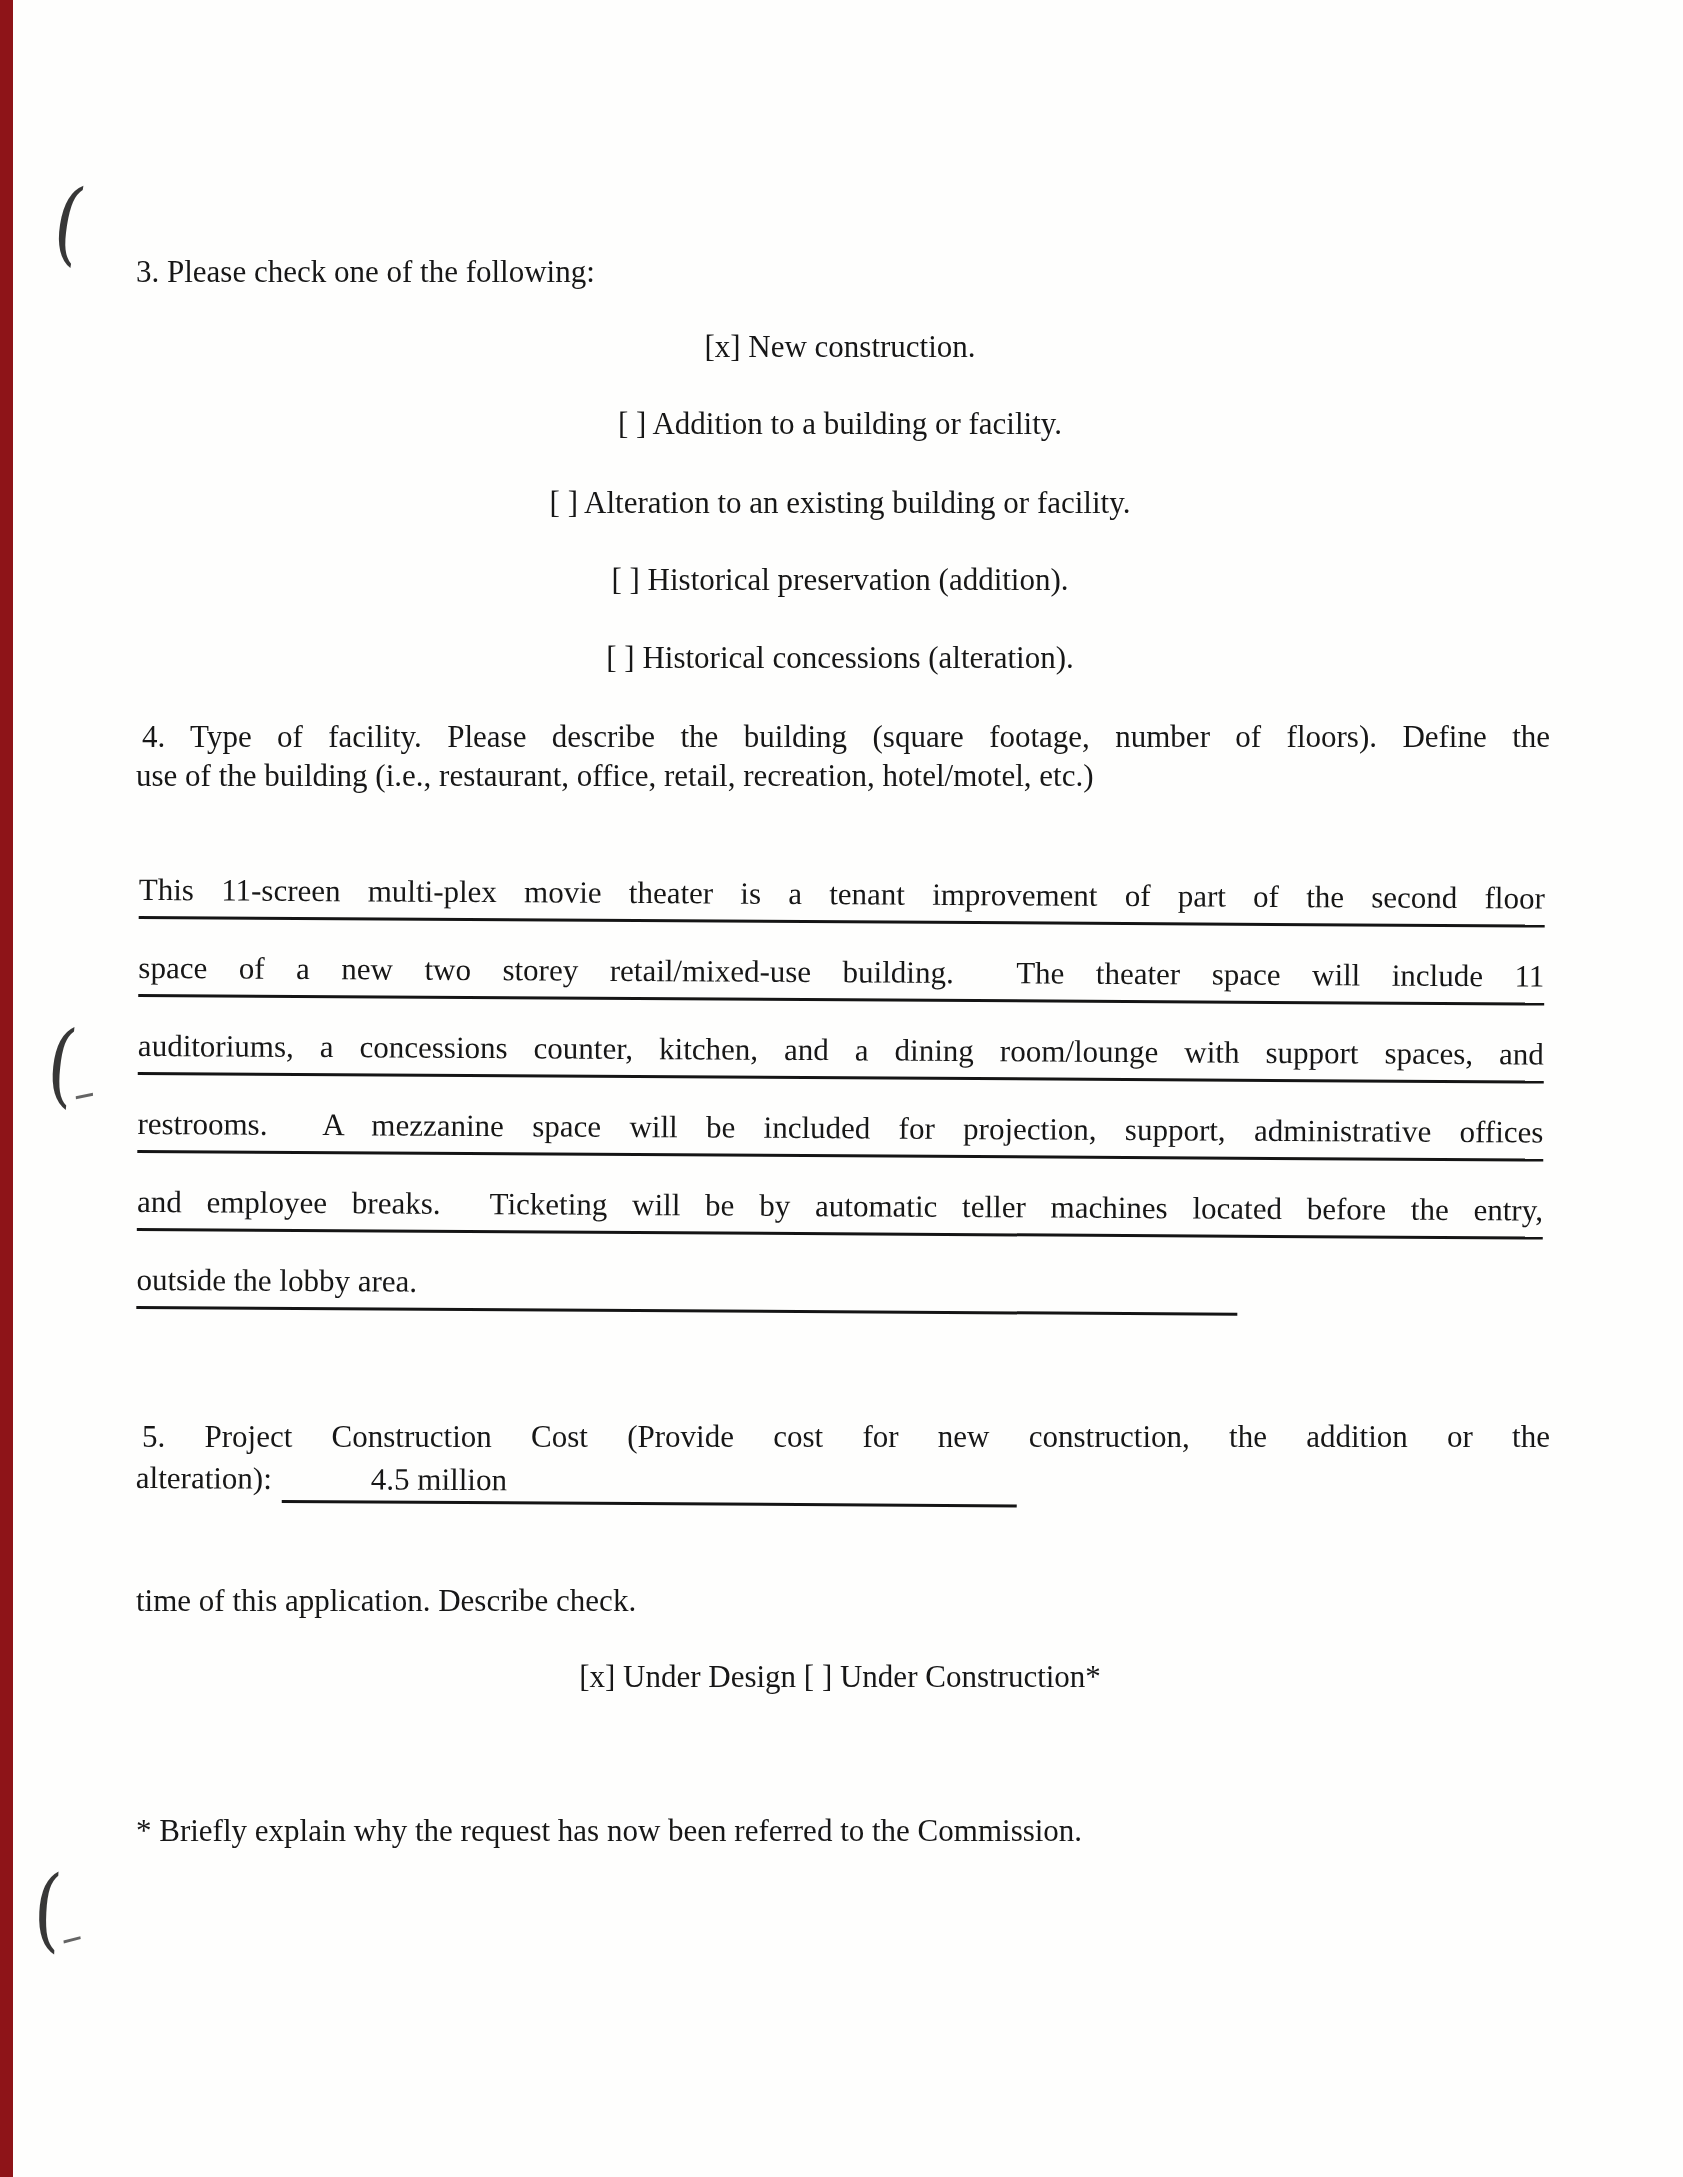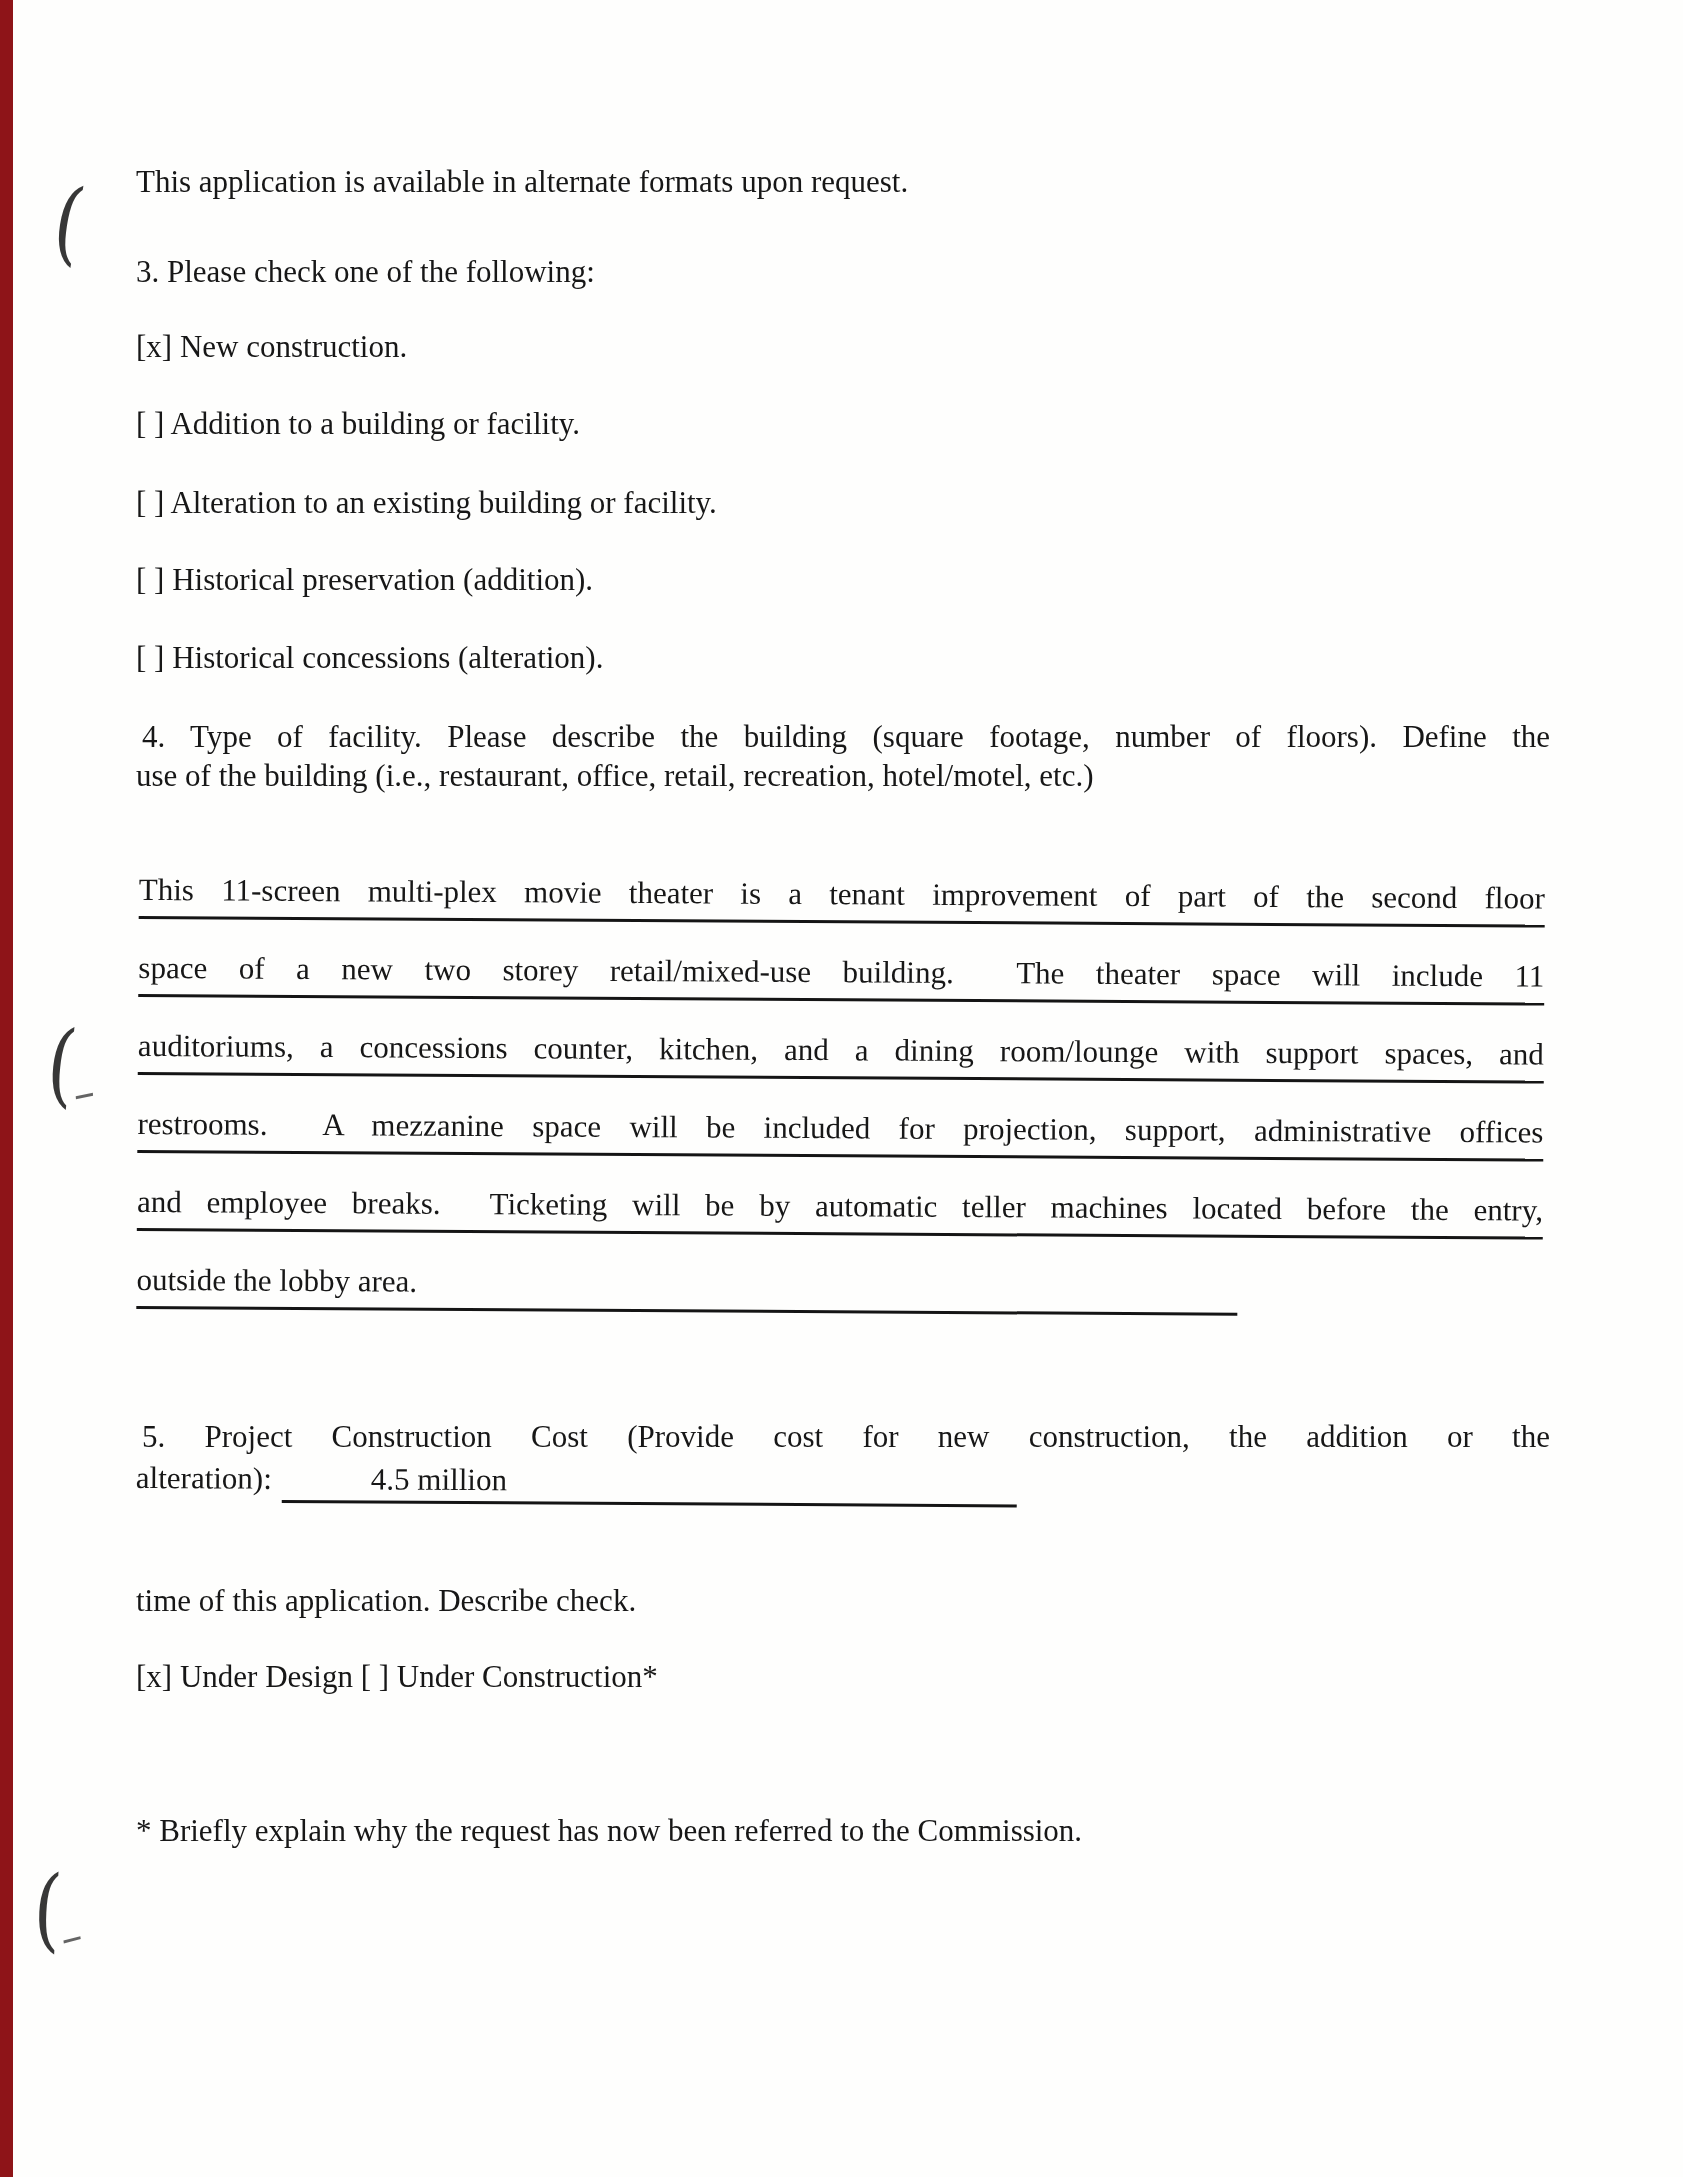--- a/index.html
+++ b/index.html
@@ -39,34 +39,33 @@
   .aline-last { width:1101px; text-align:left; text-align-last:left; }
 
   
   .costrow { transform:rotate(0.35deg); transform-origin:0 0; white-space:nowrap; }
   .costline {
     display:inline-block; width:735px; border-bottom:3px solid #151515;
     margin-left:10px; padding-bottom:2px;
   }
   .costval { display:inline-block; padding-left:89px; font-weight:normal; }
 
-  .optline { white-space:nowrap; }
+  .optline { white-space:nowrap;text-align:center; }
 </style>
 </head>
 <body>
 
 <div class="page">
 
   <div class="stripe"></div>
 
   <span class="paren p1">(</span>
   <span class="paren p2">(</span>
   <span class="paren p3">(</span>
 
-  <div class="abs" style="top:163px">This application is available in alternate formats upon request.</div>
 
   <div class="abs" style="top:253px">
     <span>3.</span>
     <span class="b">Please check one of the following:</span>
   </div>
 
   <div class="abs optline" style="top:328px">
     <span>[x]</span>
     <span>New construction.</span>
   </div>

